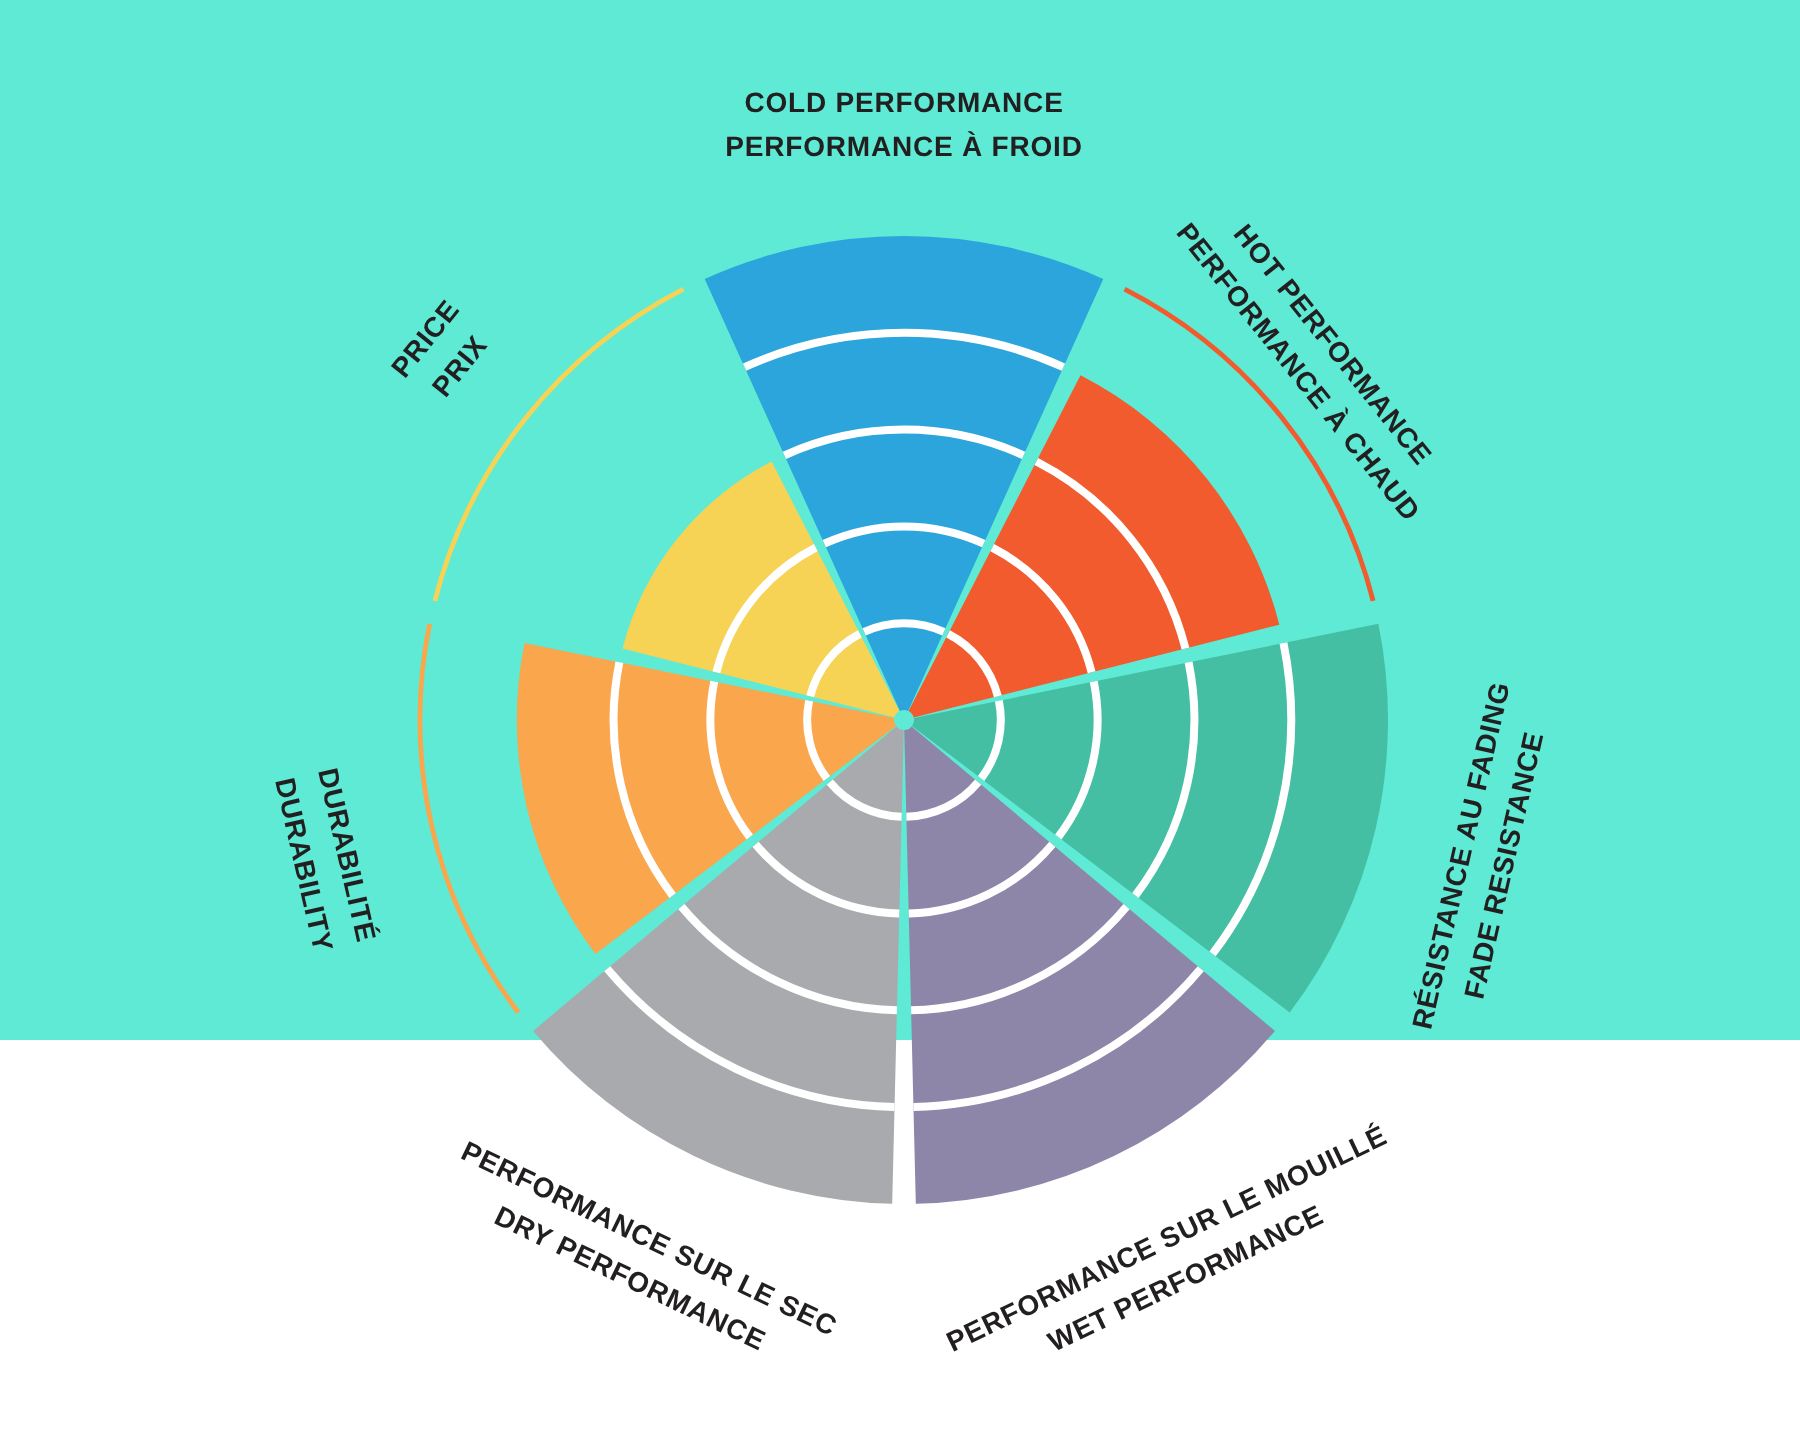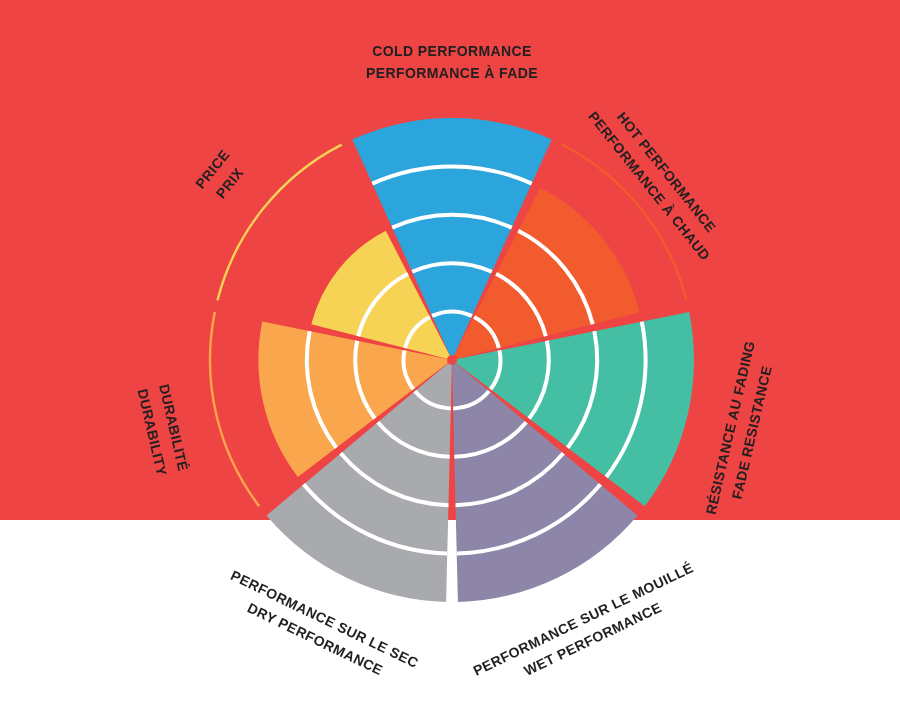--- a/index.html
+++ b/index.html
@@ -1,17 +1,17 @@
 <!DOCTYPE html>
 <html><head>
 <meta charset="utf-8">
 <style>
   html,body{margin:0;padding:0;background:#ffffff;}
   body{width:900px;height:720px;overflow:hidden;font-family:"Liberation Sans",sans-serif;}
-  .stage{position:relative;width:900px;height:520px;background:#ef4444;}
+  .stage{position:relative;width:900px;height:520px;background:#5eead4;}
   svg{position:absolute;left:0;top:0;}
   .lbl{
     position:absolute;
     text-align:center;
     font-weight:700;
     font-size:14px;
     letter-spacing:.4px;
     color:#221f20;
     white-space:nowrap;
     line-height:22px;
@@ -61,21 +61,21 @@
       <path d="M 336.30 447.73 A 145.2 145.2 0 0 1 309.69 331.16" fill="none" stroke="#ffffff" stroke-width="4"></path>
       <path d="M 259.17 506.22 A 242 242 0 0 1 214.82 311.93" fill="none" stroke="#F9A64D" stroke-width="2.4"></path>
       <path d="M 447.15 358.77 L 311.27 324.24 A 145.2 145.2 0 0 1 385.82 230.76 L 449.72 355.55 A 5 5 0 0 0 447.15 358.77 Z" fill="#F6D355"></path>
       <path d="M 405.09 348.08 A 48.4 48.4 0 0 1 429.94 316.92" fill="none" stroke="#ffffff" stroke-width="4"></path>
       <path d="M 358.18 336.16 A 96.8 96.8 0 0 1 407.88 273.84" fill="none" stroke="#ffffff" stroke-width="4"></path>
       <path d="M 217.45 300.40 A 242 242 0 0 1 341.70 144.60" fill="none" stroke="#F6D355" stroke-width="2.4"></path>
     </svg>
 
   <div class="lbl lbl-cold">
     <div>COLD PERFORMANCE</div>
-    <div>PERFORMANCE À FADE</div>
+    <div>PERFORMANCE À FROID</div>
   </div>
 
   <div class="lbl lbl-hot">
     <div>HOT PERFORMANCE</div>
     <div>PERFORMANCE À CHAUD</div>
   </div>
 
   <div class="lbl lbl-fade">
     <div>RÉSISTANCE AU FADING</div>
     <div>FADE RESISTANCE</div>

